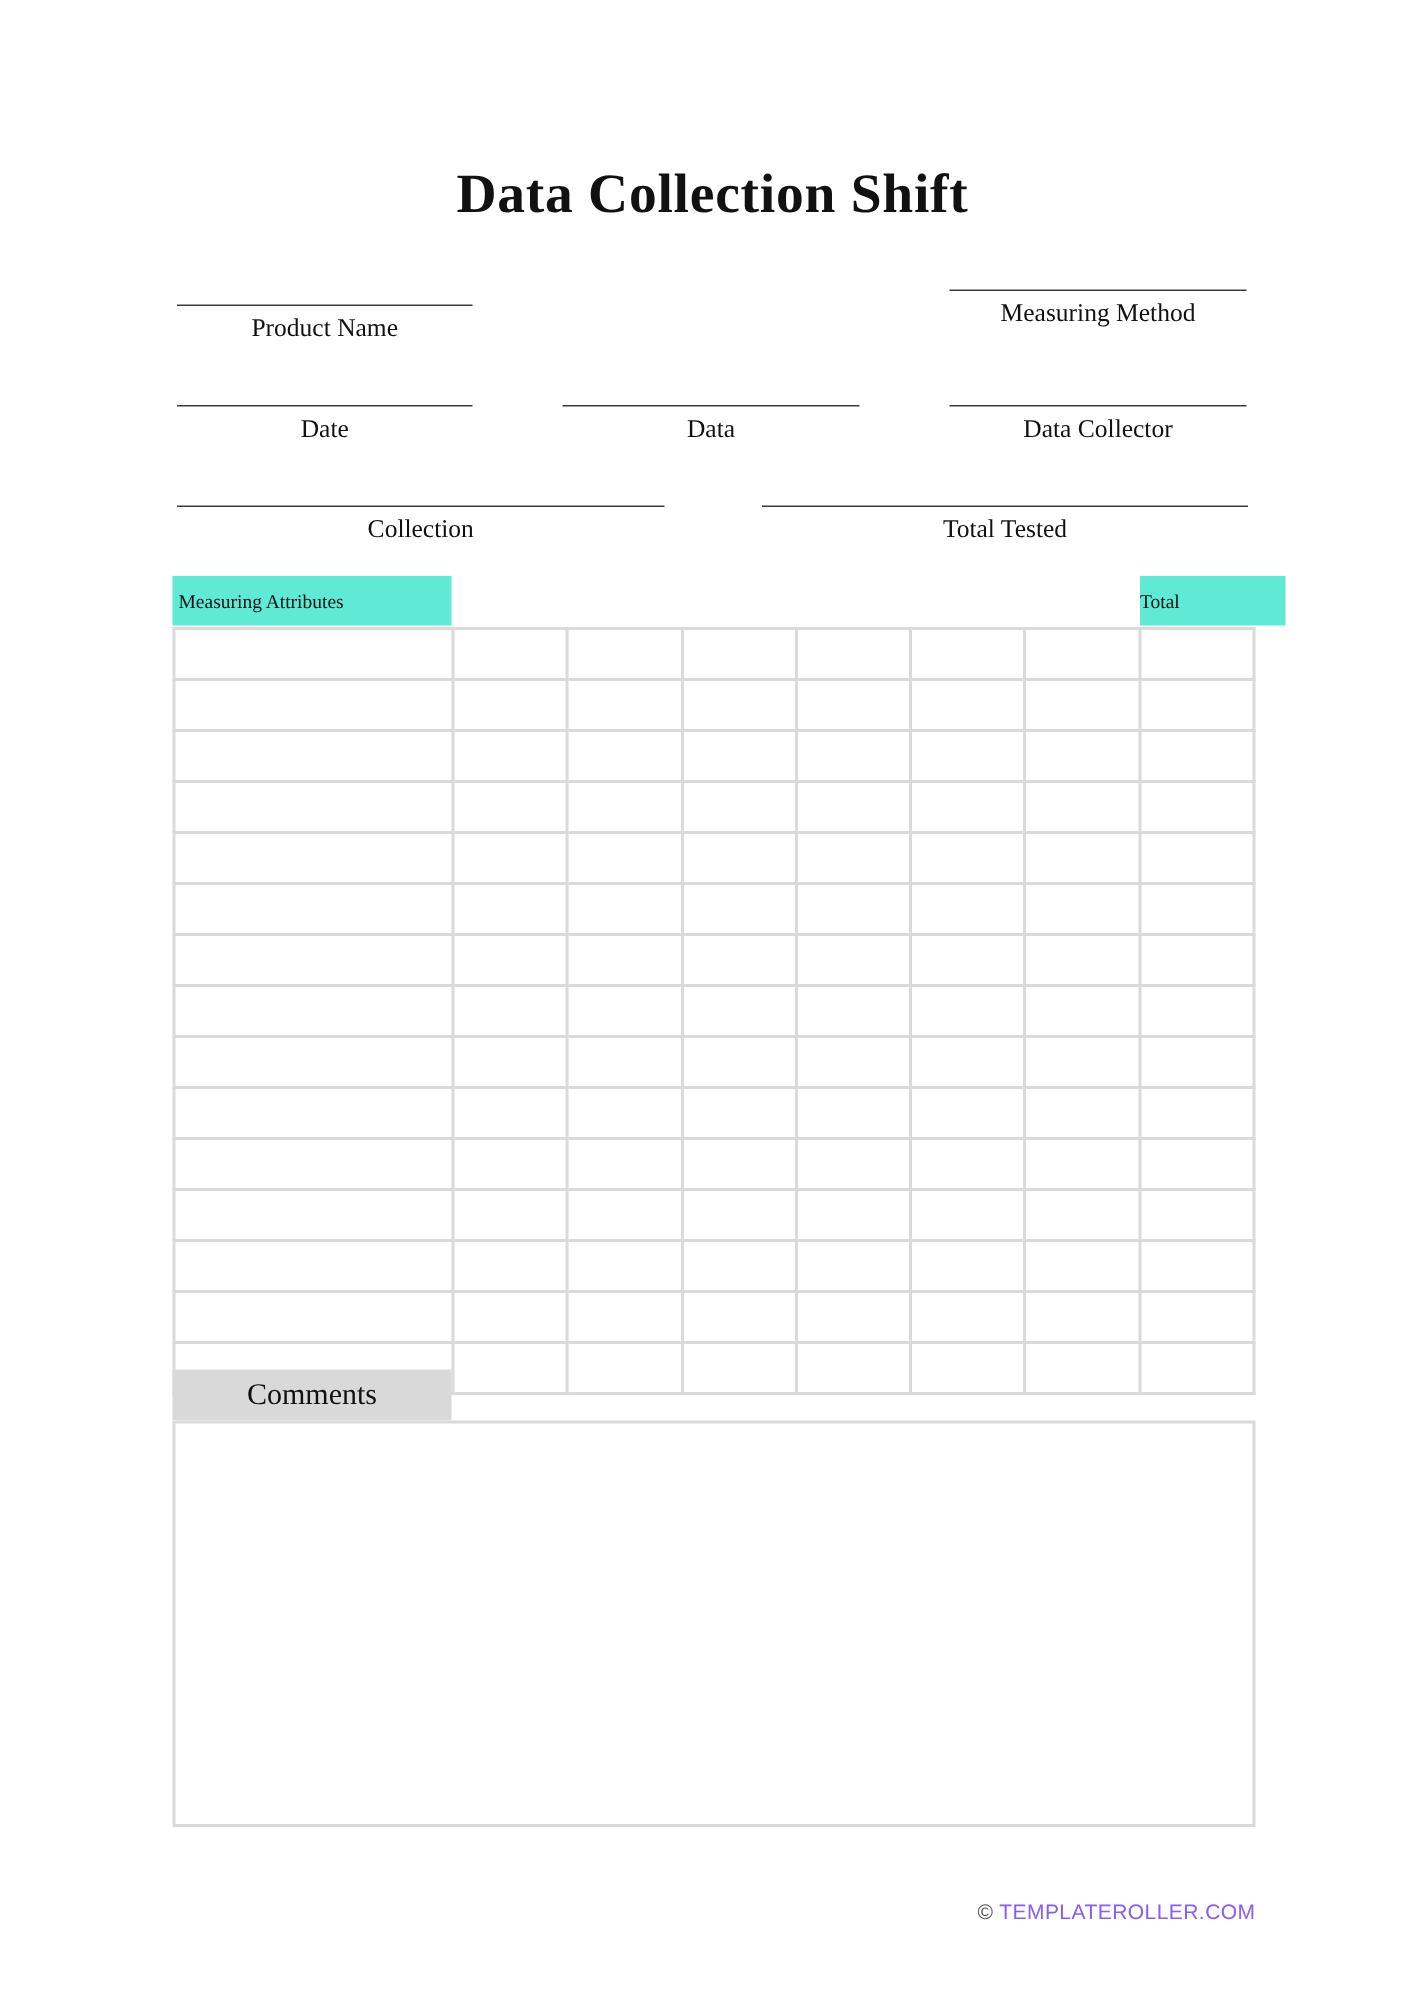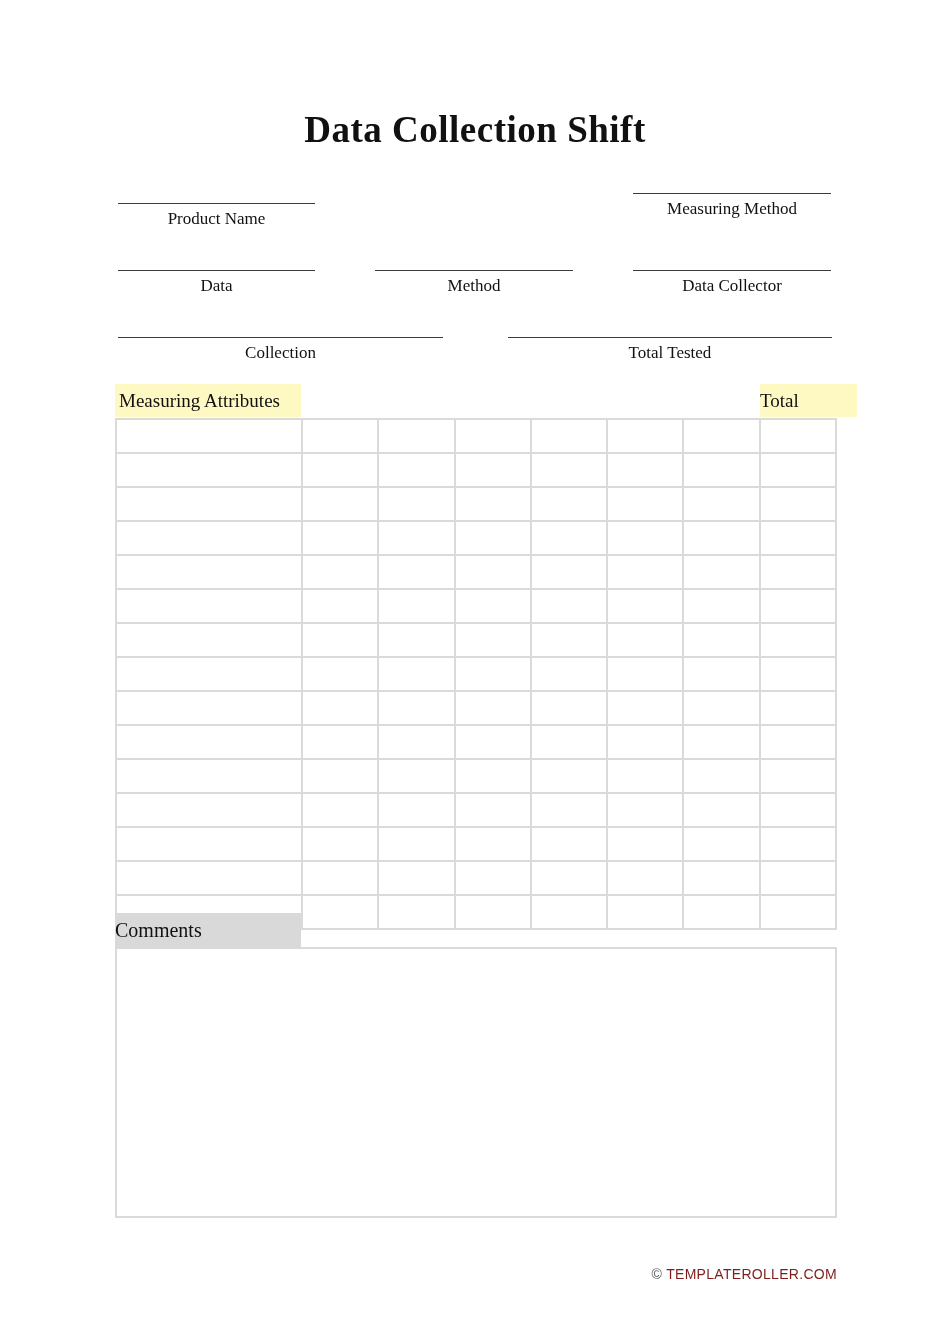--- a/index.html
+++ b/index.html
@@ -30,22 +30,22 @@
     height: 0;
     border-bottom: 1.5px solid #3c3c3c;
   }
   .field .flabel {
     margin-top: 5px;
     font-size: 17px;
   }
   .hdr-box {
     position: absolute;
     height: 33px;
-    background: #fef9c3;
-    font-size: 19px;
+    background: #5eead4;
+    font-size: 13px;
     line-height: 33px;
     box-sizing: border-box;
   }
   .hdr-attributes { left: 115px; top: 384px; width: 186px; padding-left: 4px; }
   .hdr-total { left: 760px; top: 384px; width: 97px; }
   .grid-table {
     position: absolute;
     left: 115px;
     top: 418px;
     width: 722px;
@@ -55,21 +55,21 @@
   .grid-table td {
     border: 2px solid #dadada;
     height: 30px;
     background: #ffffff;
   }
   .comments-tab {
     position: absolute;
     left: 115px; top: 913px;
     width: 186px; height: 34px;
     background: #d9d9d9;
-    text-align: left;
+    text-align: center;
     font-size: 20px;
     line-height: 34px;
   }
   .comments-box {
     position: absolute;
     left: 115px; top: 947px;
     width: 722px; height: 271px;
     border: 2px solid #dadada;
     box-sizing: border-box;
     background: #ffffff;
@@ -79,21 +79,21 @@
   .footer {
     position: absolute;
     top: 1266px;
     right: 113px;
     font-family: "Liberation Sans", sans-serif;
     font-size: 14px;
     letter-spacing: 0.3px;
   }
   .footer .copy { color: #555555; }
   .footer a {
-    color: #7f1d1d;
+    color: #8b5cf6;
     text-decoration: none;
   }
 </style>
 </head>
 <body>
 
 <div class="page">
 
   <div class="doc-title">Data Collection Shift</div>
 
@@ -101,25 +101,25 @@
     <div class="line" style="margin-top:33px;"></div>
     <div class="flabel">Product Name</div>
   </div>
   <div class="field" style="left:633px; top:160px; width:198px;">
     <div class="line" style="margin-top:33px;"></div>
     <div class="flabel">Measuring Method</div>
   </div>
 
   <div class="field" style="left:118px; top:237px; width:197px;">
     <div class="line" style="margin-top:33px;"></div>
+    <div class="flabel">Date</div>
+  </div>
+  <div class="field" style="left:375px; top:237px; width:198px;">
+    <div class="line" style="margin-top:33px;"></div>
     <div class="flabel">Data</div>
-  </div>
-  <div class="field" style="left:375px; top:237px; width:198px;">
-    <div class="line" style="margin-top:33px;"></div>
-    <div class="flabel">Method</div>
   </div>
   <div class="field" style="left:633px; top:237px; width:198px;">
     <div class="line" style="margin-top:33px;"></div>
     <div class="flabel">Data Collector</div>
   </div>
 
   <div class="field" style="left:118px; top:304px; width:325px;">
     <div class="line" style="margin-top:33px;"></div>
     <div class="flabel">Collection</div>
   </div>

